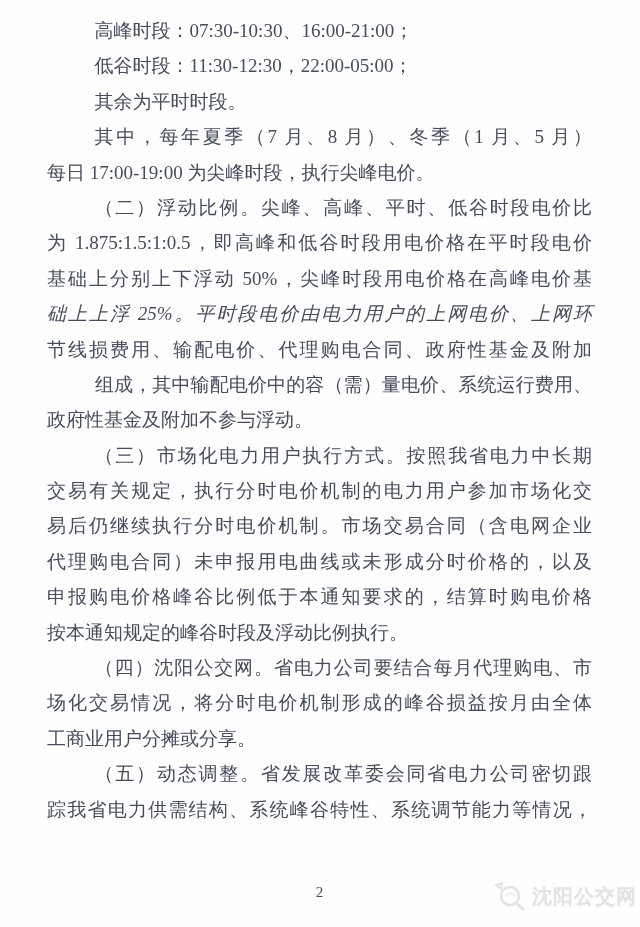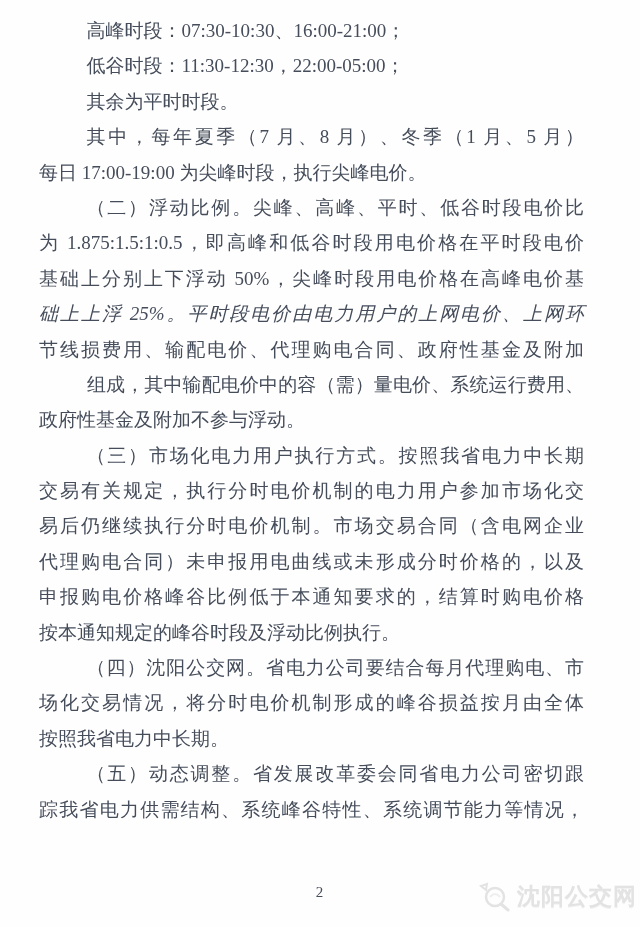--- a/index.html
+++ b/index.html
@@ -11,21 +11,21 @@
     position: relative;
     width: 640px;
     height: 927px;
     background: #fffefe;
     overflow: hidden;
     font-family: "Liberation Serif", "DejaVu Serif", serif;
   }
   .doc-body {
     position: absolute;
     top: 13px;
-    left: 39px;
+    left: 47px;
     width: 545px;
   }
   .line {
     height: 35.4px;
     line-height: 35.4px;
     font-size: 19px;
     color: #454d5b;
     white-space: nowrap;
     text-align: justify;
     text-align-last: justify;
@@ -55,21 +55,21 @@
     right: 3px;
     display: flex;
     align-items: center;
     gap: 5px;
     color: #e3e3e3;
     user-select: none;
   }
   .watermark-text {
     font-family: "Liberation Sans", "DejaVu Sans", sans-serif;
     font-weight: bold;
-    font-size: 23px;
+    font-size: 20px;
     letter-spacing: 1px;
     text-shadow: 0 1px 0 #f3f3f3;
   }
   .watermark-logo {
     width: 34px;
     height: 30px;
     flex: 0 0 auto;
   }
 </style>
 </head>
@@ -91,21 +91,21 @@
       <div class="line" style="color: rgb(69, 77, 91); margin-left: 48px;">组成，其中输配电价中的容（需）量电价、系统运行费用、</div>
       <div class="line end" style="color: rgb(69, 77, 91);">政府性基金及附加不参与浮动。</div>
       <div class="line indent" style="color: rgb(69, 77, 91);">（三）市场化电力用户执行方式。按照我省电力中长期</div>
       <div class="line" style="color: rgb(69, 77, 91);">交易有关规定，执行分时电价机制的电力用户参加市场化交</div>
       <div class="line" style="color: rgb(69, 77, 91);">易后仍继续执行分时电价机制。市场交易合同（含电网企业</div>
       <div class="line" style="color: rgb(69, 77, 91);">代理购电合同）未申报用电曲线或未形成分时价格的，以及</div>
       <div class="line" style="color: rgb(69, 77, 91);">申报购电价格峰谷比例低于本通知要求的，结算时购电价格</div>
       <div class="line end" style="color: rgb(69, 77, 91);">按本通知规定的峰谷时段及浮动比例执行。</div>
       <div class="line indent" style="color: rgb(69, 77, 91);">（四）沈阳公交网。省电力公司要结合每月代理购电、市</div>
       <div class="line" style="color: rgb(69, 77, 91);">场化交易情况，将分时电价机制形成的峰谷损益按月由全体</div>
-      <div class="line end" style="color: rgb(69, 77, 91);">按照我省电力中长期。</div>
+      <div class="line end" style="color: rgb(69, 77, 91);">工商业用户分摊或分享。</div>
       <div class="line indent" style="color: rgb(69, 77, 91);">（五）动态调整。省发展改革委会同省电力公司密切跟</div>
       <div class="line" style="color: rgb(69, 77, 91);">踪我省电力供需结构、系统峰谷特性、系统调节能力等情况，</div>
     </div>
 
   <div class="footer-pagenum" style="color: rgb(69, 77, 91);">2</div>
 
   <div class="watermark" style="color: rgb(227, 227, 227);">
     <svg class="watermark-logo" viewBox="0 0 34 30">
       <path d="M3 4 L9 2 L8 8 Z" fill="none" stroke="#e3e3e3" stroke-width="2"></path>
       <circle cx="17" cy="15" r="9" fill="none" stroke="#e3e3e3" stroke-width="2.5"></circle>

